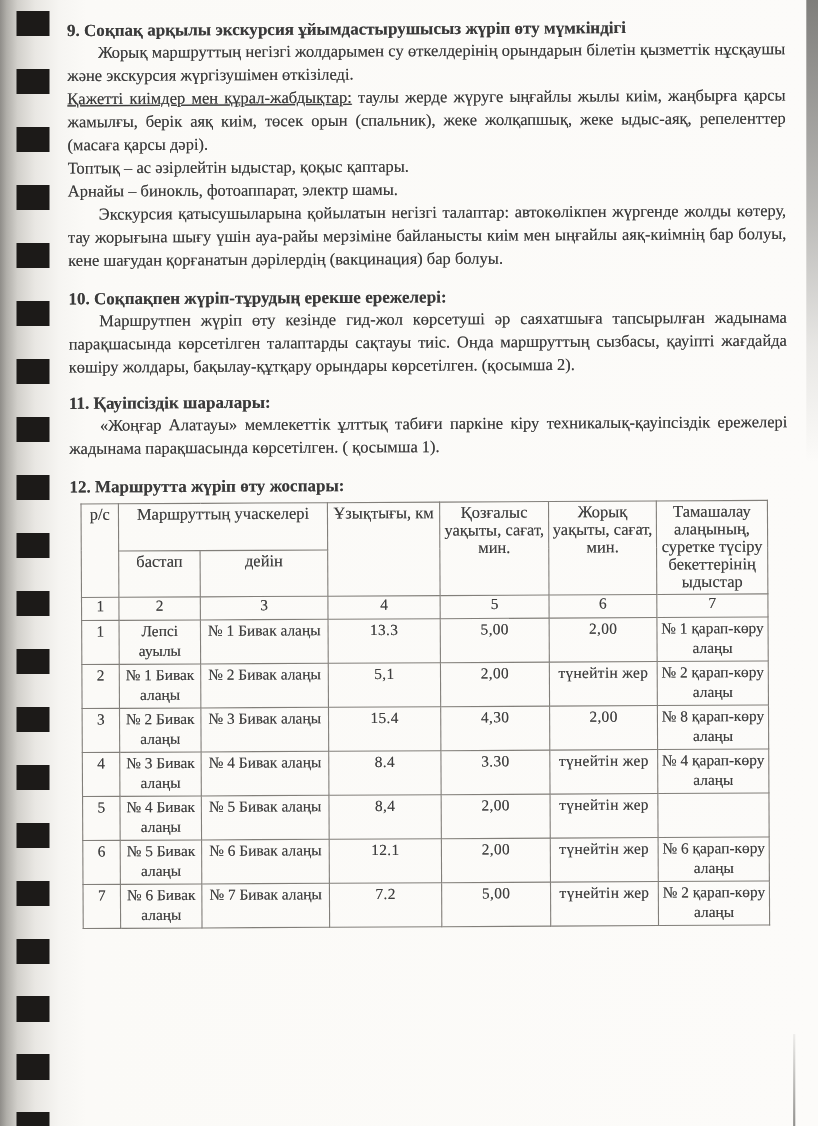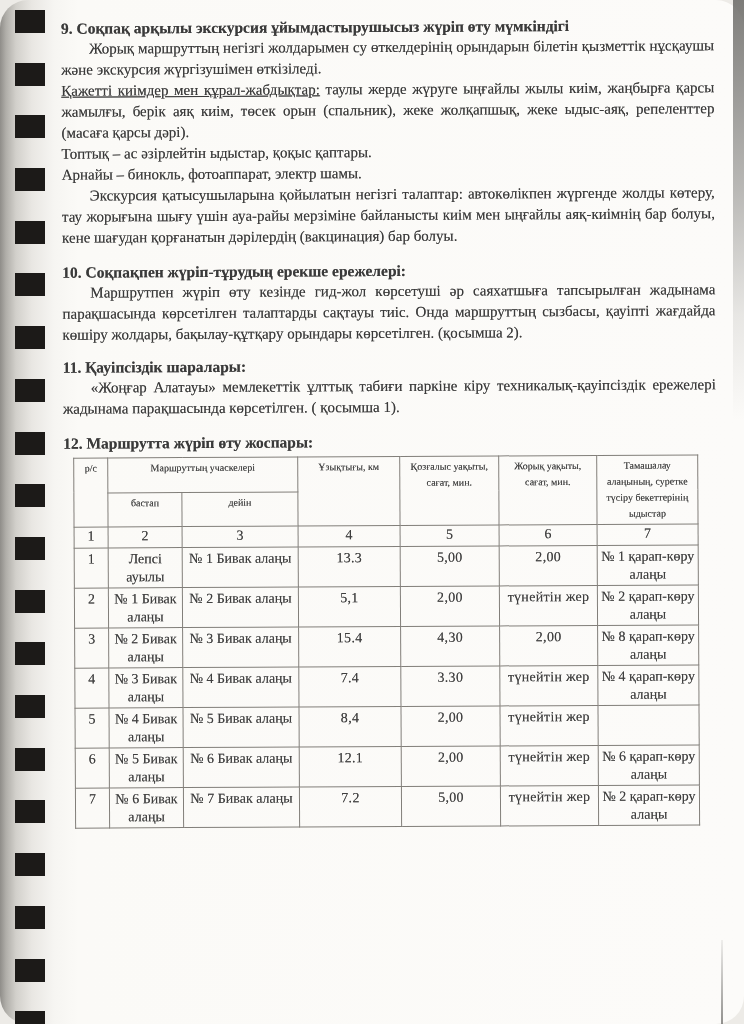--- a/index.html
+++ b/index.html
@@ -4,21 +4,20 @@
 <style>
   html,body{margin:0;padding:0;}
   body{
     width:744px;height:1024px;position:relative;overflow:hidden;
     background:#edebe7;
     font-family:"Liberation Serif","DejaVu Serif",serif;
   }
   .page{
     position:absolute;inset:0;
     background:linear-gradient(90deg,#8f8d89 0px,#b0aea9 6px,#d2d0cb 16px,#e9e7e3 32px,#f6f5f2 54px,#fbfaf7 78px,#fcfbf9 100%);
-    border-radius:28px;
   }
   .edge-right-band{
     position:absolute;top:0;right:0;width:11px;height:420px;
     background:linear-gradient(180deg,rgba(105,104,101,0.85) 0%,rgba(130,129,126,0.55) 45%,rgba(170,169,165,0.25) 75%,rgba(200,199,195,0) 100%);
   }
   .edge-right-line{
     position:absolute;right:21px;top:940px;height:84px;width:2px;
     background:linear-gradient(180deg,rgba(120,119,116,0.1),rgba(110,109,106,0.75));
   }
   .binding{
@@ -42,21 +41,21 @@
     width:625px;margin-left:10px;margin-top:4px;
     font-size:14px;line-height:17.5px;
     color:#3f3f3f;
   }
   table.route th,table.route td{
     border:1px solid #827f7a;
     text-align:center;vertical-align:top;
     padding:2px 3px;font-weight:normal;
     overflow:hidden;
   }
-  table.route th{font-size:10px;line-height:16px;}
+  table.route th{font-size:15px;line-height:16px;}
   tr.numrow td{height:18px;line-height:16px;padding:1px 3px;}
   td.kmcell,td.timecell{letter-spacing:0.3px;}
 </style>
 </head>
 <body>
 
 <div class="page">
   <div class="edge-right-band"></div>
   <div class="edge-right-line"></div>
   <div class="binding"></div>
@@ -140,21 +139,21 @@
         <td>№ 3 Бивак алаңы</td>
         <td class="kmcell">15.4</td>
         <td class="timecell">4,30</td>
         <td class="timecell">2,00</td>
         <td>№ 8 қарап-көру алаңы</td>
       </tr>
       <tr>
         <td>4</td>
         <td>№ 3 Бивак алаңы</td>
         <td>№ 4 Бивак алаңы</td>
-        <td class="kmcell">7.4</td>
+        <td class="kmcell">8.4</td>
         <td class="timecell">3.30</td>
         <td class="timecell">түнейтін жер</td>
         <td>№ 4 қарап-көру алаңы</td>
       </tr>
       <tr>
         <td>5</td>
         <td>№ 4 Бивак алаңы</td>
         <td>№ 5 Бивак алаңы</td>
         <td class="kmcell">8,4</td>
         <td class="timecell">2,00</td>

